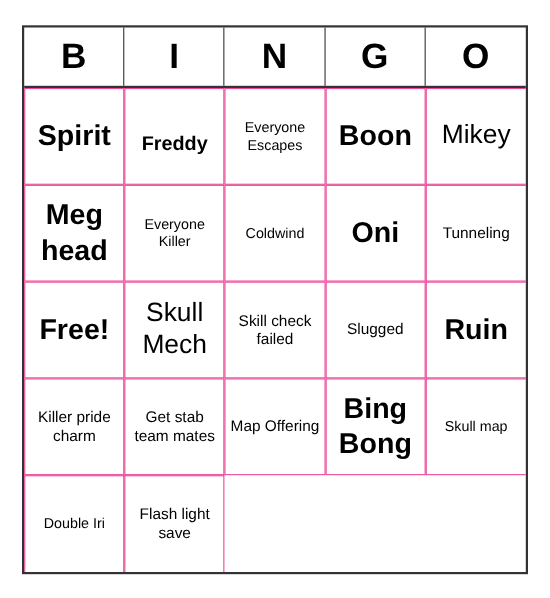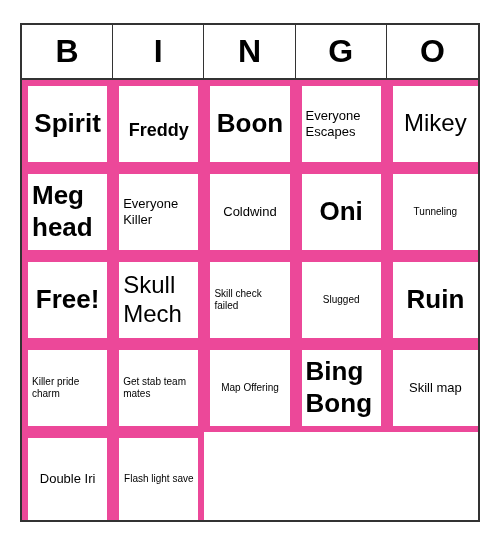--- a/index.html
+++ b/index.html
@@ -30,25 +30,26 @@
     }
     .bingo-header-cell:last-child {
       border-right: none;
     }
     .bingo-grid {
       display: grid;
       grid-template-columns: repeat(5, 1fr);
       grid-template-rows: repeat(5, 1fr);
     }
     .bingo-cell {
-      border: 6px solid #ec4899;
+      border: 1px solid #ec4899;
       min-height: 88px;
       display: flex;
       align-items: center;
       justify-content: center;
+      text-align: center;
       padding: 6px 4px;
       line-height: 1.2;
     }
     .bingo-cell:nth-child(5n) {
       border-right: none;
     }
     .bingo-cell:nth-child(n+21) {
       border-bottom: none;
     }
     .text-xl {
@@ -61,21 +62,21 @@
     }
     .text-md {
       font-size: 18px;
       font-weight: bold;
       margin-top: 14px;
     }
     .text-sm {
       font-size: 13px;
     }
     .text-xs {
-      font-size: 10px;
+      font-size: 14px;
     }
   </style>
 </head>
 <body>
 
 <div class="bingo-card">
   <div class="bingo-header">
   <div class="bingo-header-cell">B</div>
       <div class="bingo-header-cell">I</div>
       <div class="bingo-header-cell">N</div>
@@ -83,24 +84,24 @@
       <div class="bingo-header-cell">O</div>
     </div>
   <div class="bingo-grid">
   <div class="bingo-cell">
         <span class="text-xl">Spirit</span>
       </div>
       <div class="bingo-cell">
         <span class="text-md">Freddy</span>
       </div>
       <div class="bingo-cell">
-        <span class="text-xl">Boon</span>
+        <span class="text-sm">Everyone Escapes</span>
       </div>
       <div class="bingo-cell">
-        <span class="text-sm">Everyone Escapes</span>
+        <span class="text-xl">Boon</span>
       </div>
       <div class="bingo-cell">
         <span class="text-lg">Mikey</span>
       </div>
       <div class="bingo-cell">
         <span class="text-xl">Meg head</span>
       </div>
       <div class="bingo-cell">
         <span class="text-sm">Everyone Killer</span>
       </div>
@@ -134,21 +135,21 @@
       <div class="bingo-cell">
         <span class="text-xs">Get stab team mates</span>
       </div>
       <div class="bingo-cell">
         <span class="text-xs">Map Offering</span>
       </div>
       <div class="bingo-cell">
         <span class="text-xl">Bing Bong</span>
       </div>
       <div class="bingo-cell">
-        <span class="text-sm">Skill map</span>
+        <span class="text-sm">Skull map</span>
       </div>
       <div class="bingo-cell">
         <span class="text-sm">Double Iri</span>
       </div>
       <div class="bingo-cell">
         <span class="text-xs">Flash light save</span>
       </div>
     </div>
 </div>
 

